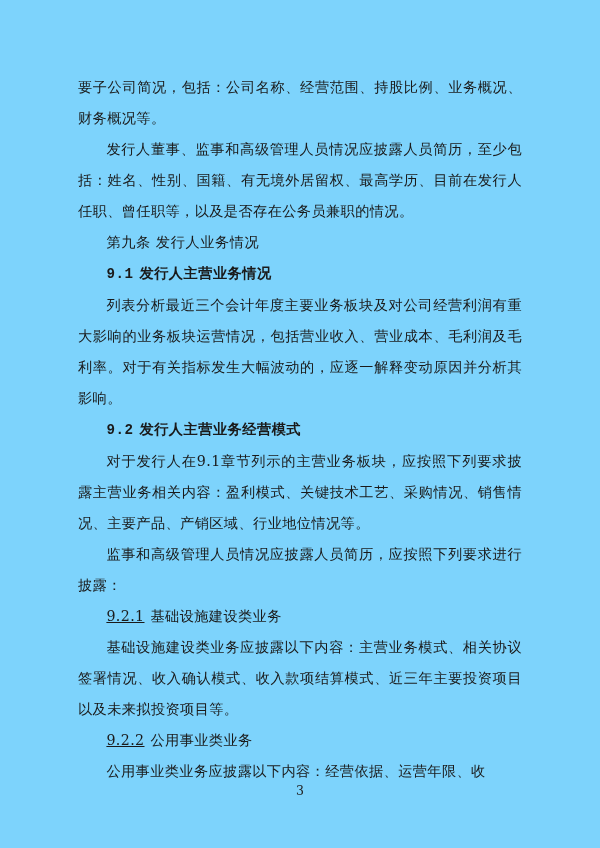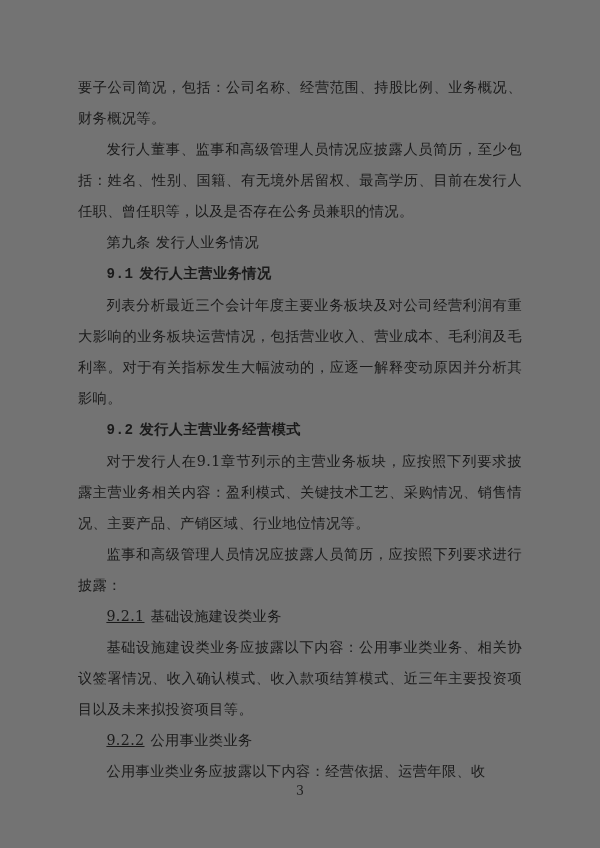--- a/index.html
+++ b/index.html
@@ -12,21 +12,21 @@
     background: #ffffff;
     font-family: "DejaVu Serif", "Liberation Serif", serif;
     color: #1a1a1a;
   }
   .page {
     position: relative;
     width: 600px;
     height: 848px;
     box-sizing: border-box;
     padding: 72px 78px 40px 78px;
-    background: #737373;
+    background: #7dd3fc;
   }
   .doc-body {
     font-size: 14.2px;
     line-height: 31px;
     text-align: justify;
     letter-spacing: 0.4px;
   }
   p {
     margin: 0;
   }
@@ -86,21 +86,21 @@
     <p class="para">列表分析最近三个会计年度主要业务板块及对公司经营利润有重大影响的业务板块运营情况，包括营业收入、营业成本、毛利润及毛利率。对于有关指标发生大幅波动的，应逐一解释变动原因并分析其影响。</p>
 
     <p class="heading-2"><span class="num">9.2</span><span>发行人主营业务经营模式</span></p>
 
     <p class="para">对于发行人在9.1章节列示的主营业务板块，应按照下列要求披露主营业务相关内容：盈利模式、关键技术工艺、采购情况、销售情况、主要产品、产销区域、行业地位情况等。</p>
 
     <p class="para">监事和高级管理人员情况应披露人员简历，应按照下列要求进行披露：</p>
 
     <p class="heading-3"><span class="num">9.2.1</span><span>基础设施建设类业务</span></p>
 
-    <p class="para">基础设施建设类业务应披露以下内容：公用事业类业务、相关协议签署情况、收入确认模式、收入款项结算模式、近三年主要投资项目以及未来拟投资项目等。</p>
+    <p class="para">基础设施建设类业务应披露以下内容：主营业务模式、相关协议签署情况、收入确认模式、收入款项结算模式、近三年主要投资项目以及未来拟投资项目等。</p>
 
     <p class="heading-3"><span class="num">9.2.2</span><span>公用事业类业务</span></p>
 
     <p class="para">公用事业类业务应披露以下内容：经营依据、运营年限、收</p>
 
   </div>
 
   <div class="page-number">3</div>
 </div>
 

